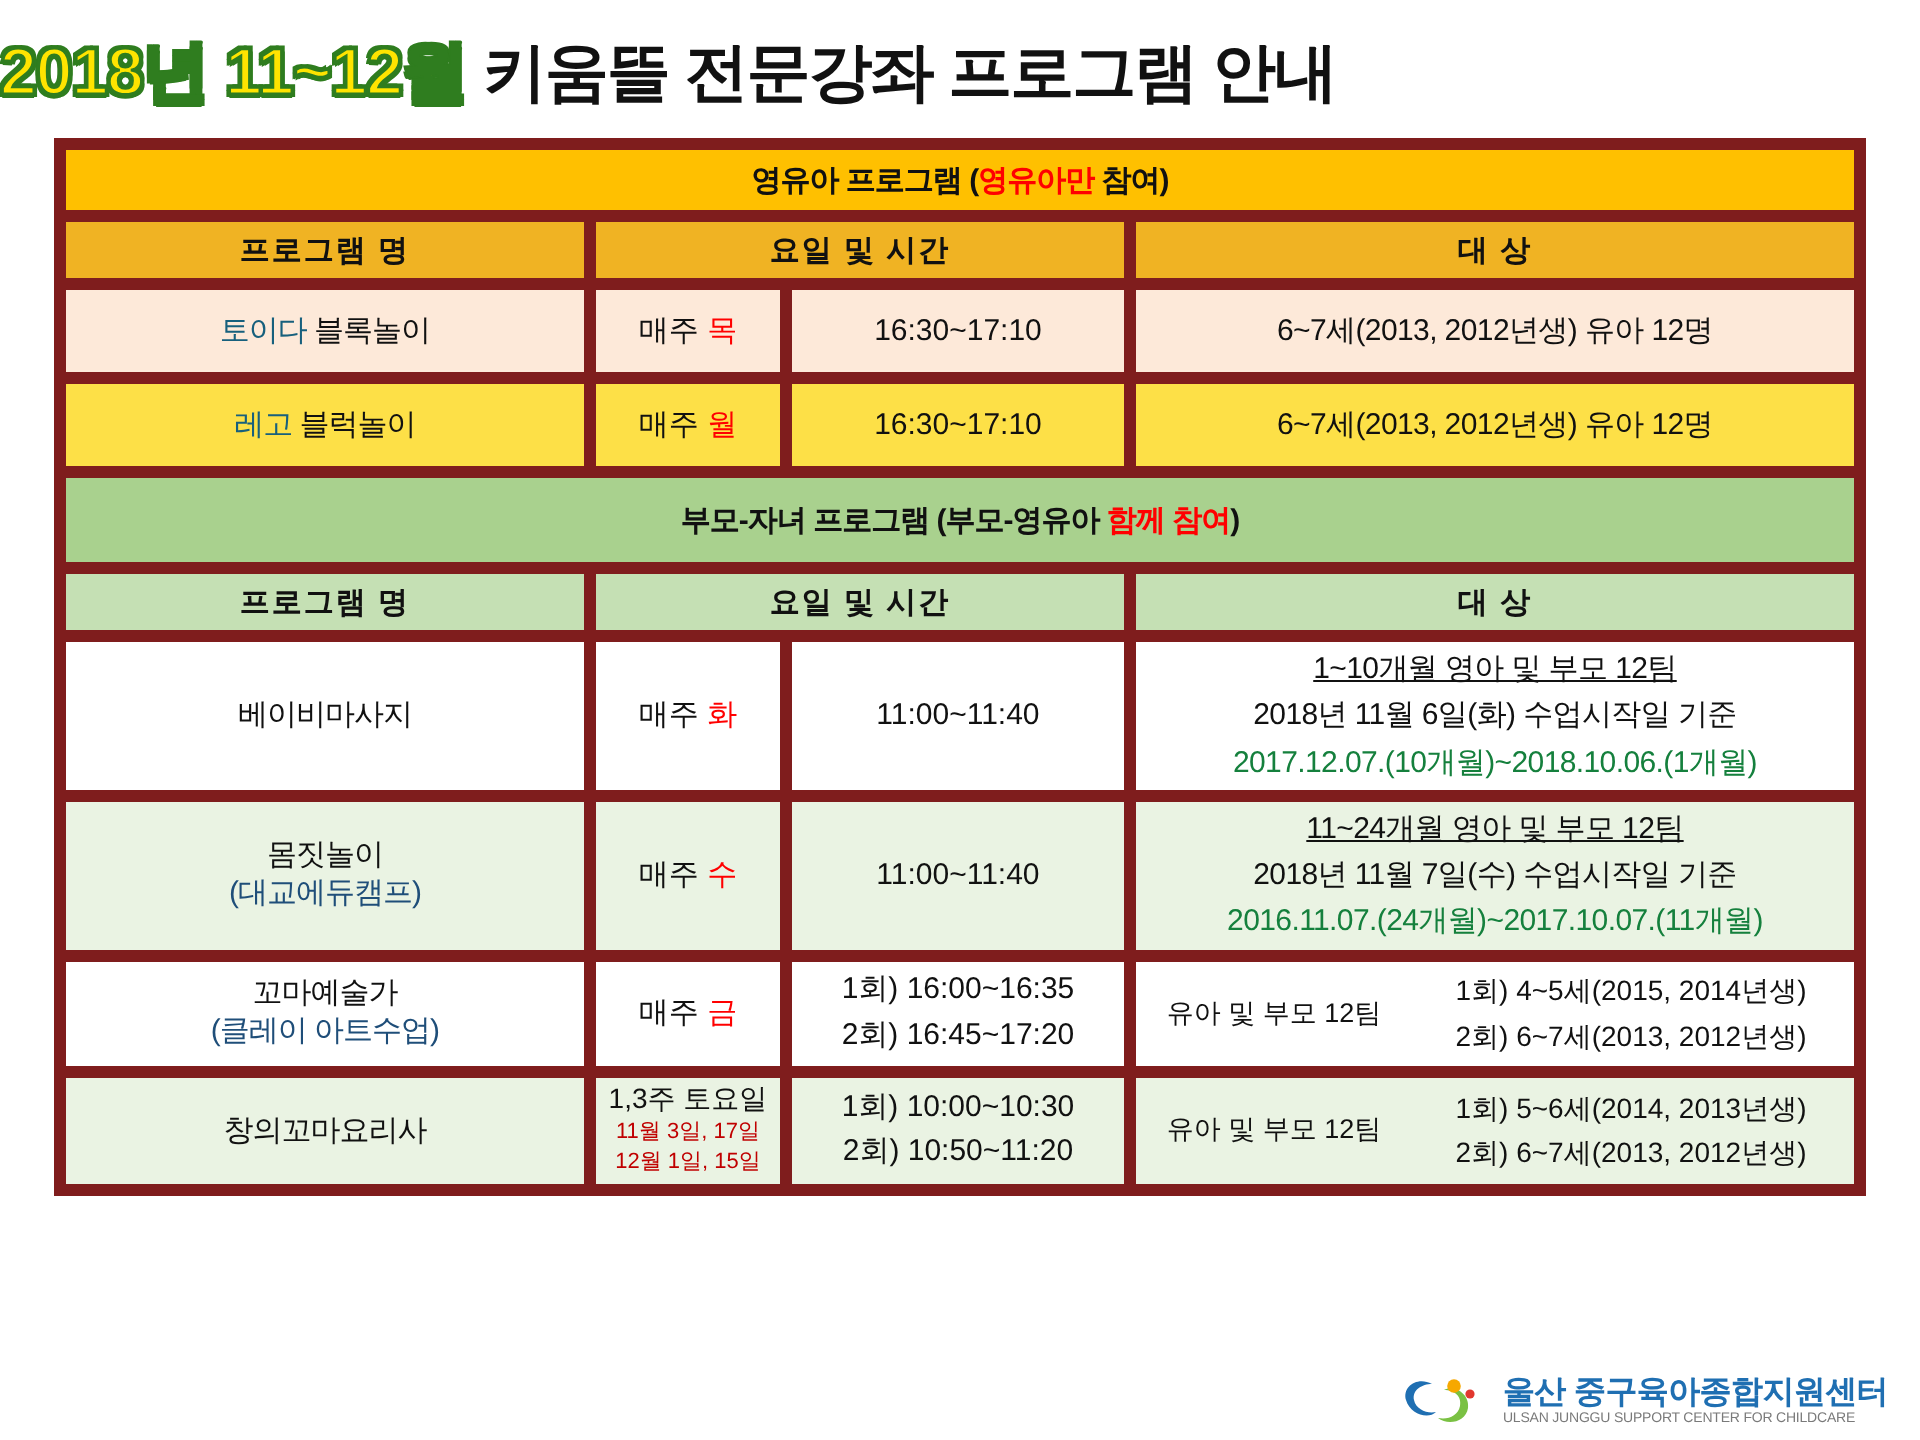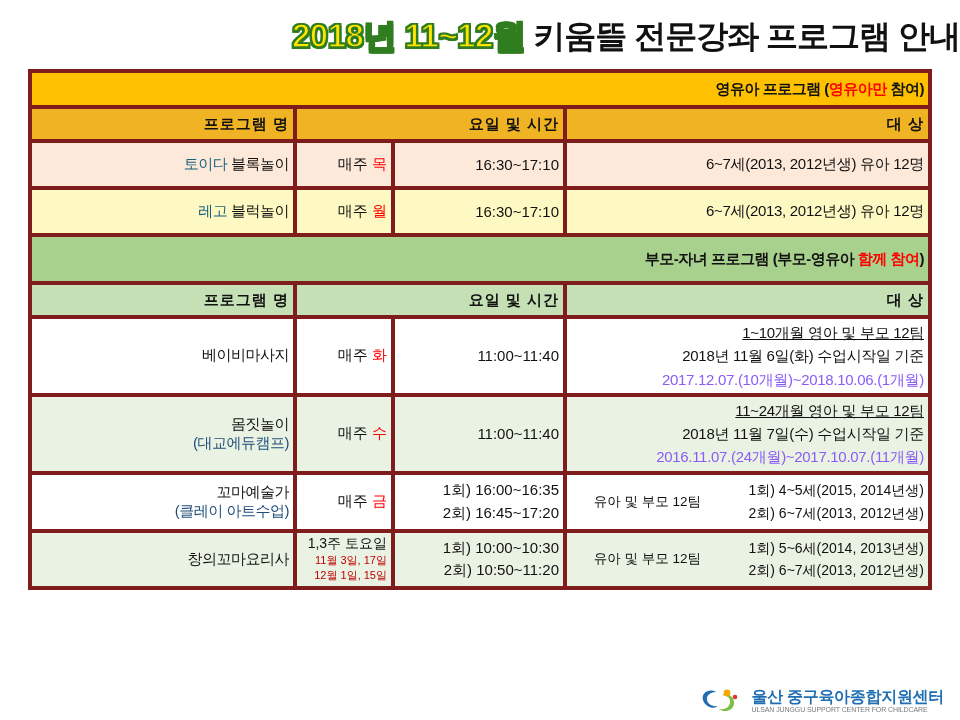--- a/index.html
+++ b/index.html
@@ -11,21 +11,21 @@
   }
   #page {
     position: relative;
     width: 960px; height: 720px;
     overflow: hidden;
     background: #ffffff;
   }
 
   
   .title-wrap {
-    text-align: right;
+    text-align: left;
     padding-top: 14px;
     padding-bottom: 10px;
     white-space: nowrap;
     border-radius: 17px;
   }
   .title-yellow {
     font-size: 33px;
     font-weight: bold;
     color: #FFE400;
     -webkit-text-stroke: 1.6px #2f7d1f;
@@ -45,23 +45,23 @@
   }
 
   
   table.sched {
     width: 900px;
     margin: 0 auto;
     border-collapse: collapse;
     table-layout: fixed;
   }
   table.sched td, table.sched th {
-    border: 4px solid #7f1d1d;
+    border: 6px solid #7f1d1d;
     padding: 2px 4px;
-    text-align: right;
+    text-align: center;
     vertical-align: middle;
     font-size: 15px;
     color: #111;
   }
 
   
   .sec-hdr-orange {
     background: #FFC000;
     font-size: 20px;
     font-weight: bold;
@@ -86,38 +86,38 @@
   .col-hdr-green td {
     background: #C5E0B4;
     font-size: 17px;
     font-weight: bold;
     height: 34px;
     letter-spacing: 1px;
   }
 
   
   .row-peach td { background: #FDE9D9; height: 47px; }
-  .row-peach2 td { background: #fef9c3; height: 47px; }
+  .row-peach2 td { background: #fde047; height: 47px; }
   .row-peach3 td { background: #F8D9BE; height: 56px; }
   .row-white td { background: #FFFFFF; height: 62px; margin-top: 48px; }
   .row-lgreen td { background: #EAF3E3; height: 62px; }
   .row-white2 td { background: #FFFFFF; height: 58px; }
   .row-lgreen2 td { background: #EAF3E3; height: 44px; }
 
   .pname { font-size: 18px; letter-spacing: -0.5px; }
   .pname-sm { font-size: 17px; letter-spacing: -0.5px; line-height: 1.25; }
   .day { font-size: 16px; }
   .time { font-size: 16px; }
   .time-sm { font-size: 14px; line-height: 1.5; }
   .tgt { font-size: 15px; letter-spacing: -0.3px; }
   .tgt-sm { font-size: 13.5px; line-height: 1.55; letter-spacing: -0.3px; }
   .tgt-sm2 { font-size: 14px; line-height: 1.6; letter-spacing: -0.3px; }
   .small-red { font-size: 11px; color: #C00000; line-height: 1.45; }
   .red { color: #FF0000; }
-  .darkred { color: #8b5cf6; }
+  .darkred { color: #15803d; }
   .uline { text-decoration: underline; }
   .blue { color: #1F4E79; }
   .teal { color: #17607D; }
 
   
   .footer {
     position: absolute;
     right: 16px;
     bottom: 6px;
     display: flex;

